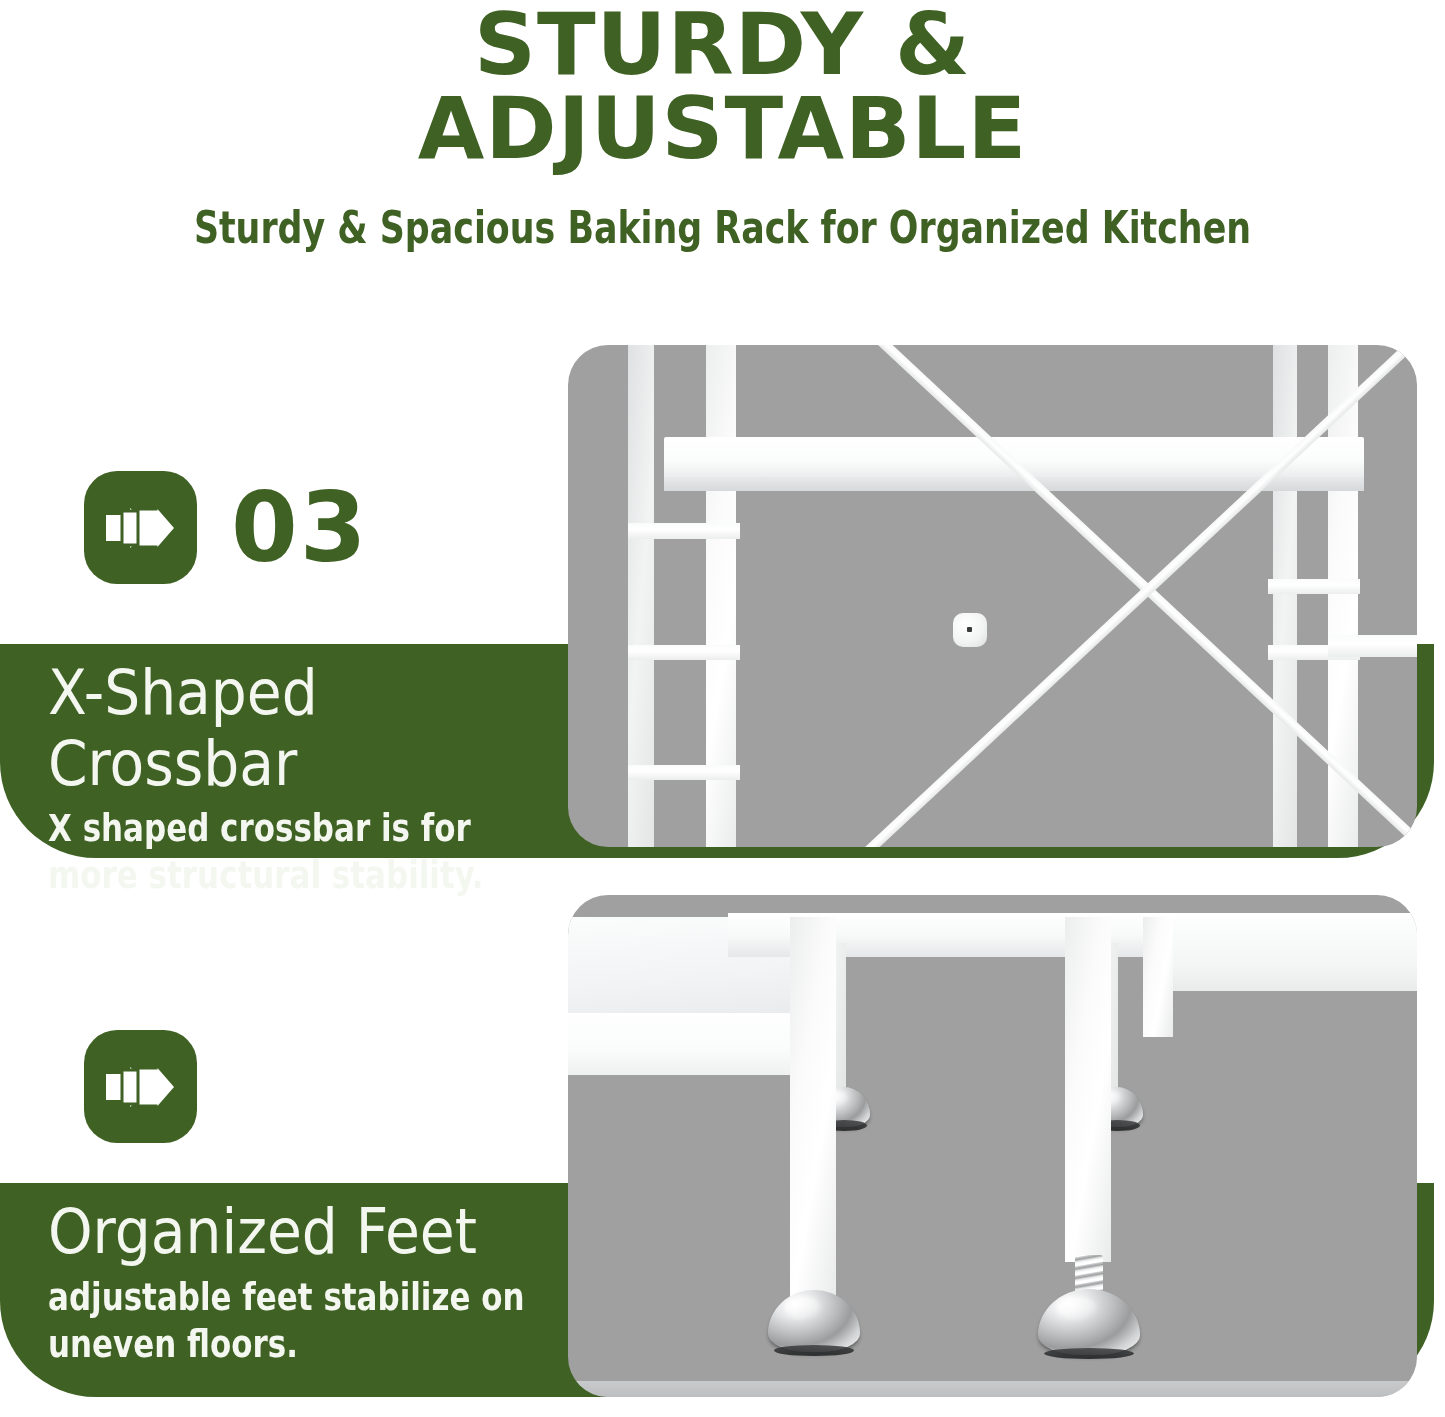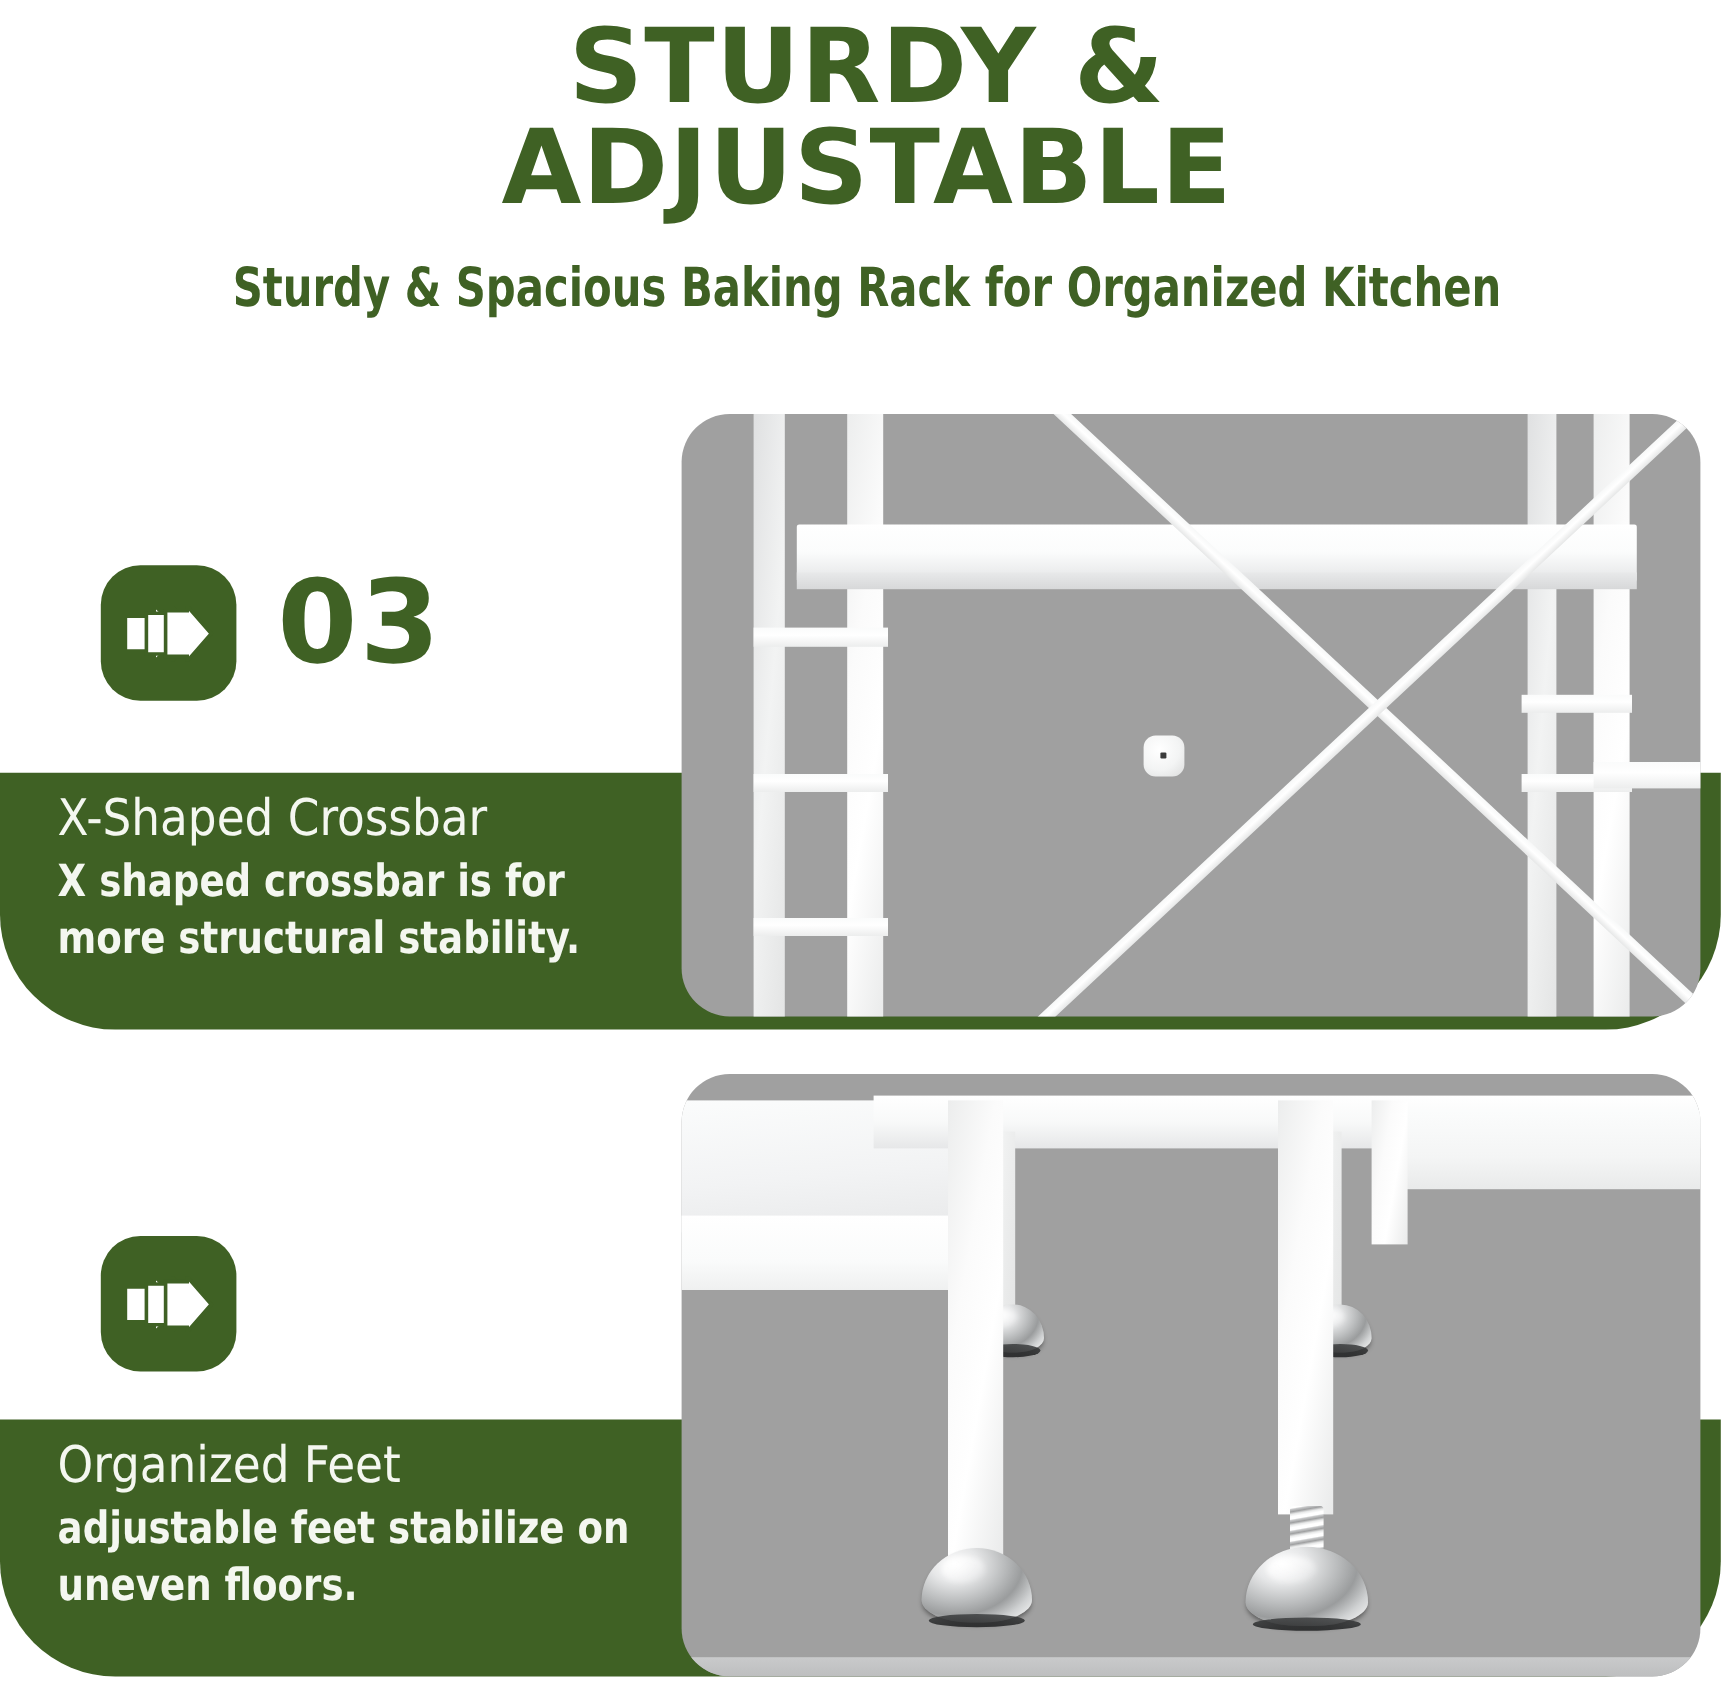--- a/index.html
+++ b/index.html
@@ -17,21 +17,21 @@
 
   
   #header {
     position: absolute;
     left: 0; top: 0;
     width: 1445px;
     text-align: center;
   }
   #main-title {
     margin: 0;
-    padding-top: 14px;
+    padding-top: 2px;
     font-family: "DejaVu Sans", "Liberation Sans", sans-serif;
     font-weight: bold;
     font-size: 86px;
     line-height: 0.98;
     letter-spacing: 1px;
     color: #3f6124;
     text-transform: uppercase;
     white-space: pre-line;
   }
   #subtitle {
@@ -77,21 +77,21 @@
     position: relative;
     padding-left: 48px;
     padding-top: 14px;
     color: #ffffff;
     width: 520px;
   }
   .banner-title {
     margin: 0;
     font-family: "DejaVu Sans Condensed", "Liberation Sans Narrow", "Liberation Sans", sans-serif;
     font-weight: normal;
-    font-size: 42px;
+    font-size: 63px;
     line-height: 1.12;
     letter-spacing: 0px;
     color: #f4f7f0;
   }
   .banner-desc {
     margin: 0;
     padding-top: 6px;
     font-family: "DejaVu Sans Condensed", "Liberation Sans Narrow", "Liberation Sans", sans-serif;
     font-weight: bold;
     font-size: 37px;
@@ -99,20 +99,21 @@
     color: #f4f7f0;
     transform: scaleX(0.93);
     transform-origin: left center;
   }
 
   
   .step-row {
     position: absolute;
     left: 84px;
     display: flex;
+    align-items: center;
     gap: 34px;
     z-index: 3;
   }
   #step-row-03 { top: 141px; }
   #step-row-04 { top: 152px; }
 
   .step-icon {
     width: 113px;
     height: 113px;
     border-radius: 33px;

